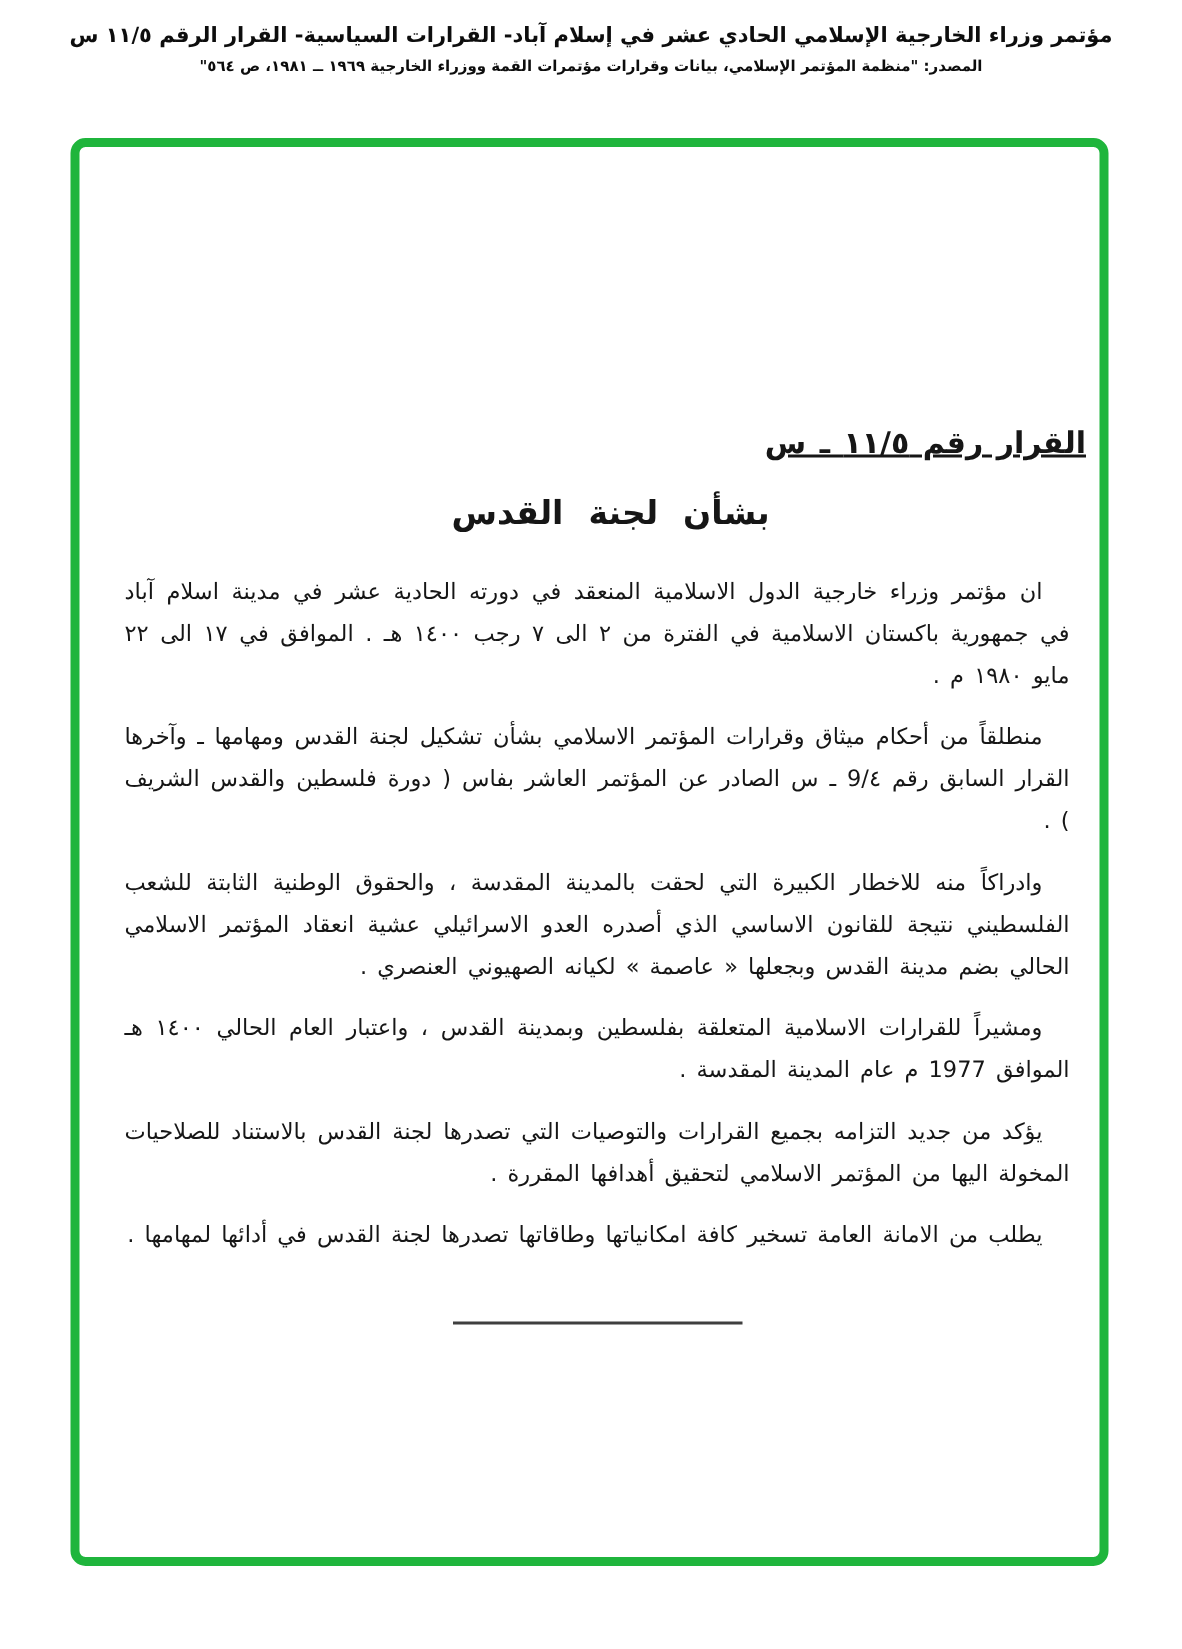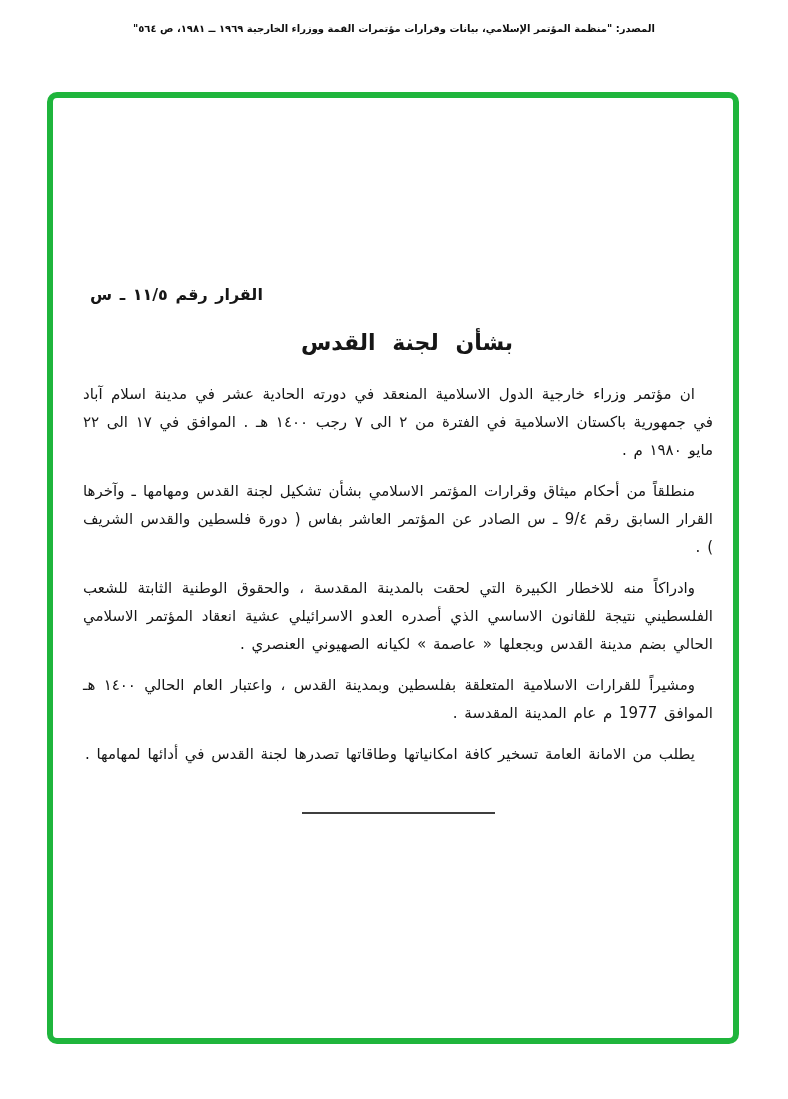--- a/index.html
+++ b/index.html
@@ -59,26 +59,27 @@
     right: 16px;
     left: 30px;
     padding-top: 186px;
     direction: rtl;
     font-size: 15px;
     line-height: 28px;
     text-align: justify;
     word-spacing: 2px;
   }
   .title1 {
-    font-size: 16px;
+    font-size: 20px;
     font-weight: bold;
-    text-align: left;
+    text-align: right;
     margin: 0 0 26px 0;
     transform: translateX(7px);
     line-height: 22px;
+    text-decoration: underline;
   }
   .title2 {
     font-size: 22px;
     font-weight: bold;
     text-align: center;
     margin: 0 0 26px 0;
     transform: translateX(7px);
     word-spacing: 9px;
     line-height: 22px;
   }
@@ -93,38 +94,40 @@
     margin: 44px auto 0 auto;
     transform: translateX(-2px);
   }
 </style>
 </head>
 <body>
 
 <div>
 
   <header class="doc-header">
+    <div class="header-line1">مؤتمر وزراء الخارجية الإسلامي الحادي عشر في إسلام آباد- القرارات السياسية- القرار الرقم ١١/٥ س</div>
     <div class="header-line2">المصدر: "منظمة المؤتمر الإسلامي، بيانات وقرارات مؤتمرات القمة ووزراء الخارجية ١٩٦٩ ــ ١٩٨١، ص ٥٦٤"</div>
   </header>
 
   <div class="green-box">
     <div class="doc-content">
 
       <h1 class="title1">القرار رقم ١١/٥ ـ س</h1>
 
       <h2 class="title2">بشأن لجنة القدس</h2>
 
       <p>ان مؤتمر وزراء خارجية الدول الاسلامية المنعقد في دورته الحادية عشر في مدينة اسلام آباد في جمهورية باكستان الاسلامية في الفترة من ٢ الى ٧ رجب ١٤٠٠ هـ . الموافق في ١٧ الى ٢٢ مايو ١٩٨٠ م .</p>
 
       <p>منطلقاً من أحكام ميثاق وقرارات المؤتمر الاسلامي بشأن تشكيل لجنة القدس ومهامها ـ وآخرها القرار السابق رقم 9/٤ ـ س الصادر عن المؤتمر العاشر بفاس ( دورة فلسطين والقدس الشريف ) .</p>
 
       <p>وادراكاً منه للاخطار الكبيرة التي لحقت بالمدينة المقدسة ، والحقوق الوطنية الثابتة للشعب الفلسطيني نتيجة للقانون الاساسي الذي أصدره العدو الاسرائيلي عشية انعقاد المؤتمر الاسلامي الحالي بضم مدينة القدس وبجعلها « عاصمة » لكيانه الصهيوني العنصري .</p>
 
       <p>ومشيراً للقرارات الاسلامية المتعلقة بفلسطين وبمدينة القدس ، واعتبار العام الحالي ١٤٠٠ هـ الموافق 1977 م عام المدينة المقدسة .</p>
 
+      <p>يؤكد من جديد التزامه بجميع القرارات والتوصيات التي تصدرها لجنة القدس بالاستناد للصلاحيات المخولة اليها من المؤتمر الاسلامي لتحقيق أهدافها المقررة .</p>
 
       <p>يطلب من الامانة العامة تسخير كافة امكانياتها وطاقاتها تصدرها لجنة القدس في أدائها لمهامها .</p>
 
       <hr class="divider">
 
     </div>
   </div>
 
 </div>
 

